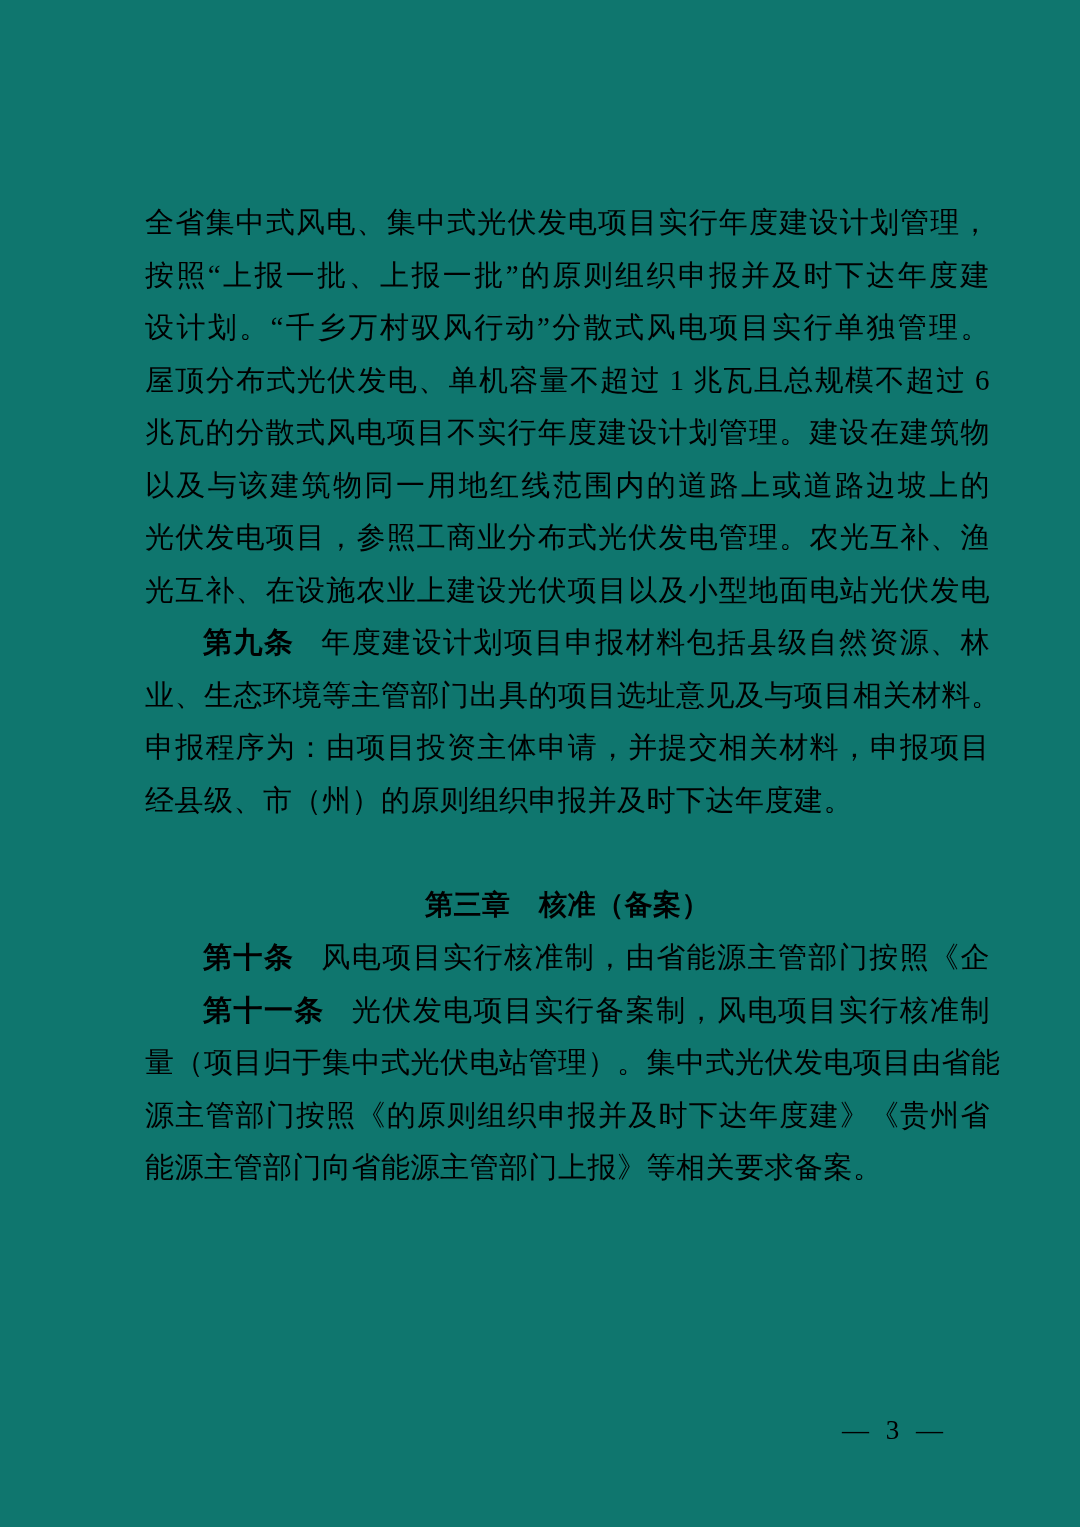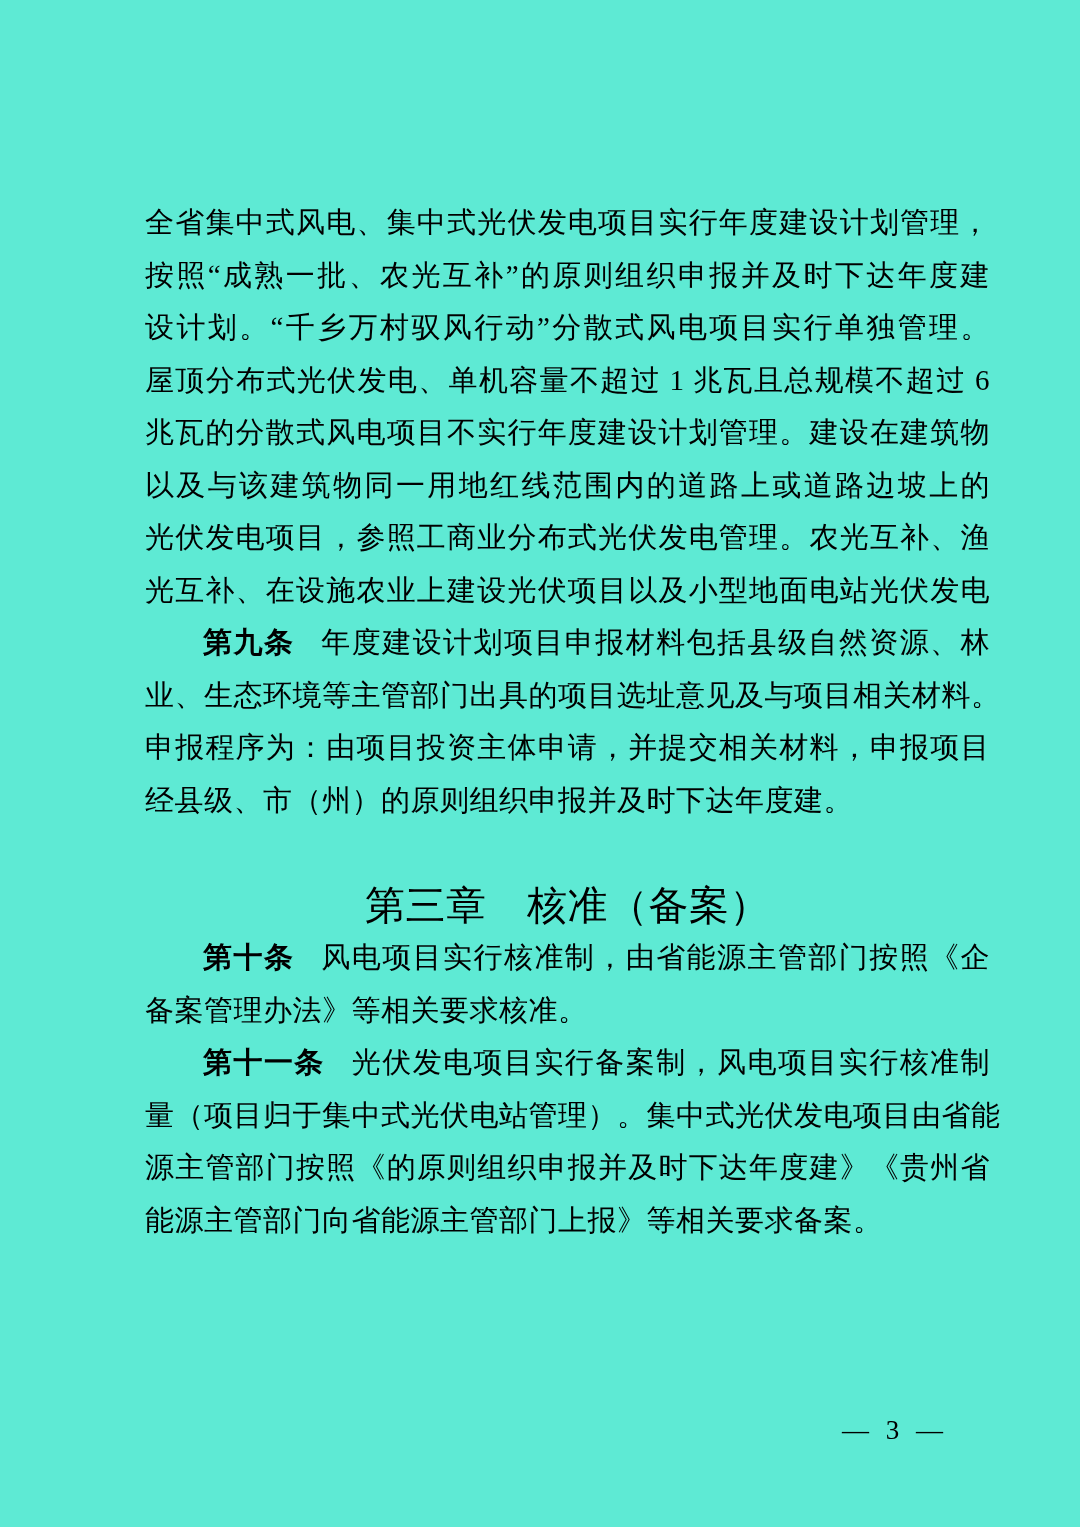--- a/index.html
+++ b/index.html
@@ -13,21 +13,21 @@
     position: relative;
     overflow: hidden;
     font-family: "Liberation Serif", serif;
     color: #000000;
   }
   .page {
     position: absolute;
     left: 0; top: 0;
     width: 1080px;
     height: 1527px;
-    background: #5eead4;
+    background: #0f766e;
   }
   .text-block {
     position: absolute;
     left: 145px;
     top: 196px;
     width: 845px;
   }
   .line {
     font-size: 29px;
     line-height: 52.5px;
@@ -41,67 +41,66 @@
   }
   .line.indent {
     padding-left: 58px;
   }
   .article-number {
     font-family: "Liberation Sans", sans-serif;
     font-weight: 700;
     margin-right: 27px;
   }
   .chapter-heading {
-    font-size: 40px;
+    font-size: 28px;
     line-height: 52.5px;
     margin-top: 52.5px;
     text-align: center;
     text-align-last: center;
     font-family: "Liberation Sans", sans-serif;
-    font-weight: 400;
+    font-weight: 700;
     letter-spacing: 0.5px;
   }
   .page-number {
     position: absolute;
     top: 1415px;
     right: 132px;
     font-size: 27px;
     letter-spacing: 5px;
     font-family: "Liberation Serif", serif;
   }
 </style>
 </head>
 <body>
 
 <div class="page">
 
   <div class="text-block">
 
     <div class="line">全省集中式风电、集中式光伏发电项目实行年度建设计划管理，</div>
-    <div class="line">按照“成熟一批、农光互补”的原则组织申报并及时下达年度建</div>
+    <div class="line">按照“上报一批、上报一批”的原则组织申报并及时下达年度建</div>
     <div class="line">设计划。“千乡万村驭风行动”分散式风电项目实行单独管理。</div>
     <div class="line">屋顶分布式光伏发电、单机容量不超过 1 兆瓦且总规模不超过 6</div>
     <div class="line">兆瓦的分散式风电项目不实行年度建设计划管理。建设在建筑物</div>
     <div class="line">以及与该建筑物同一用地红线范围内的道路上或道路边坡上的</div>
     <div class="line">光伏发电项目，参照工商业分布式光伏发电管理。农光互补、渔</div>
     <div class="line">光互补、在设施农业上建设光伏项目以及小型地面电站光伏发电</div>
 
     <div class="line indent">
       <span class="article-number">第九条</span><span>年度建设计划项目申报材料包括县级自然资源、林</span>
     </div>
     <div class="line">业、生态环境等主管部门出具的项目选址意见及与项目相关材料。</div>
     <div class="line">申报程序为：由项目投资主体申请，并提交相关材料，申报项目</div>
     <div class="line end">经县级、市（州）的原则组织申报并及时下达年度建。</div>
 
     <div class="chapter-heading">第三章　核准（备案）</div>
 
     <div class="line indent">
       <span class="article-number">第十条</span><span>风电项目实行核准制，由省能源主管部门按照《企</span>
     </div>
-    <div class="line end">备案管理办法》等相关要求核准。</div>
 
     <div class="line indent">
       <span class="article-number">第十一条</span><span>光伏发电项目实行备案制，风电项目实行核准制</span>
     </div>
     <div class="line">量（项目归于集中式光伏电站管理）。集中式光伏发电项目由省能</div>
     <div class="line">源主管部门按照《的原则组织申报并及时下达年度建》《贵州省</div>
     <div class="line end">能源主管部门向省能源主管部门上报》等相关要求备案。</div>
 
   </div>
 

